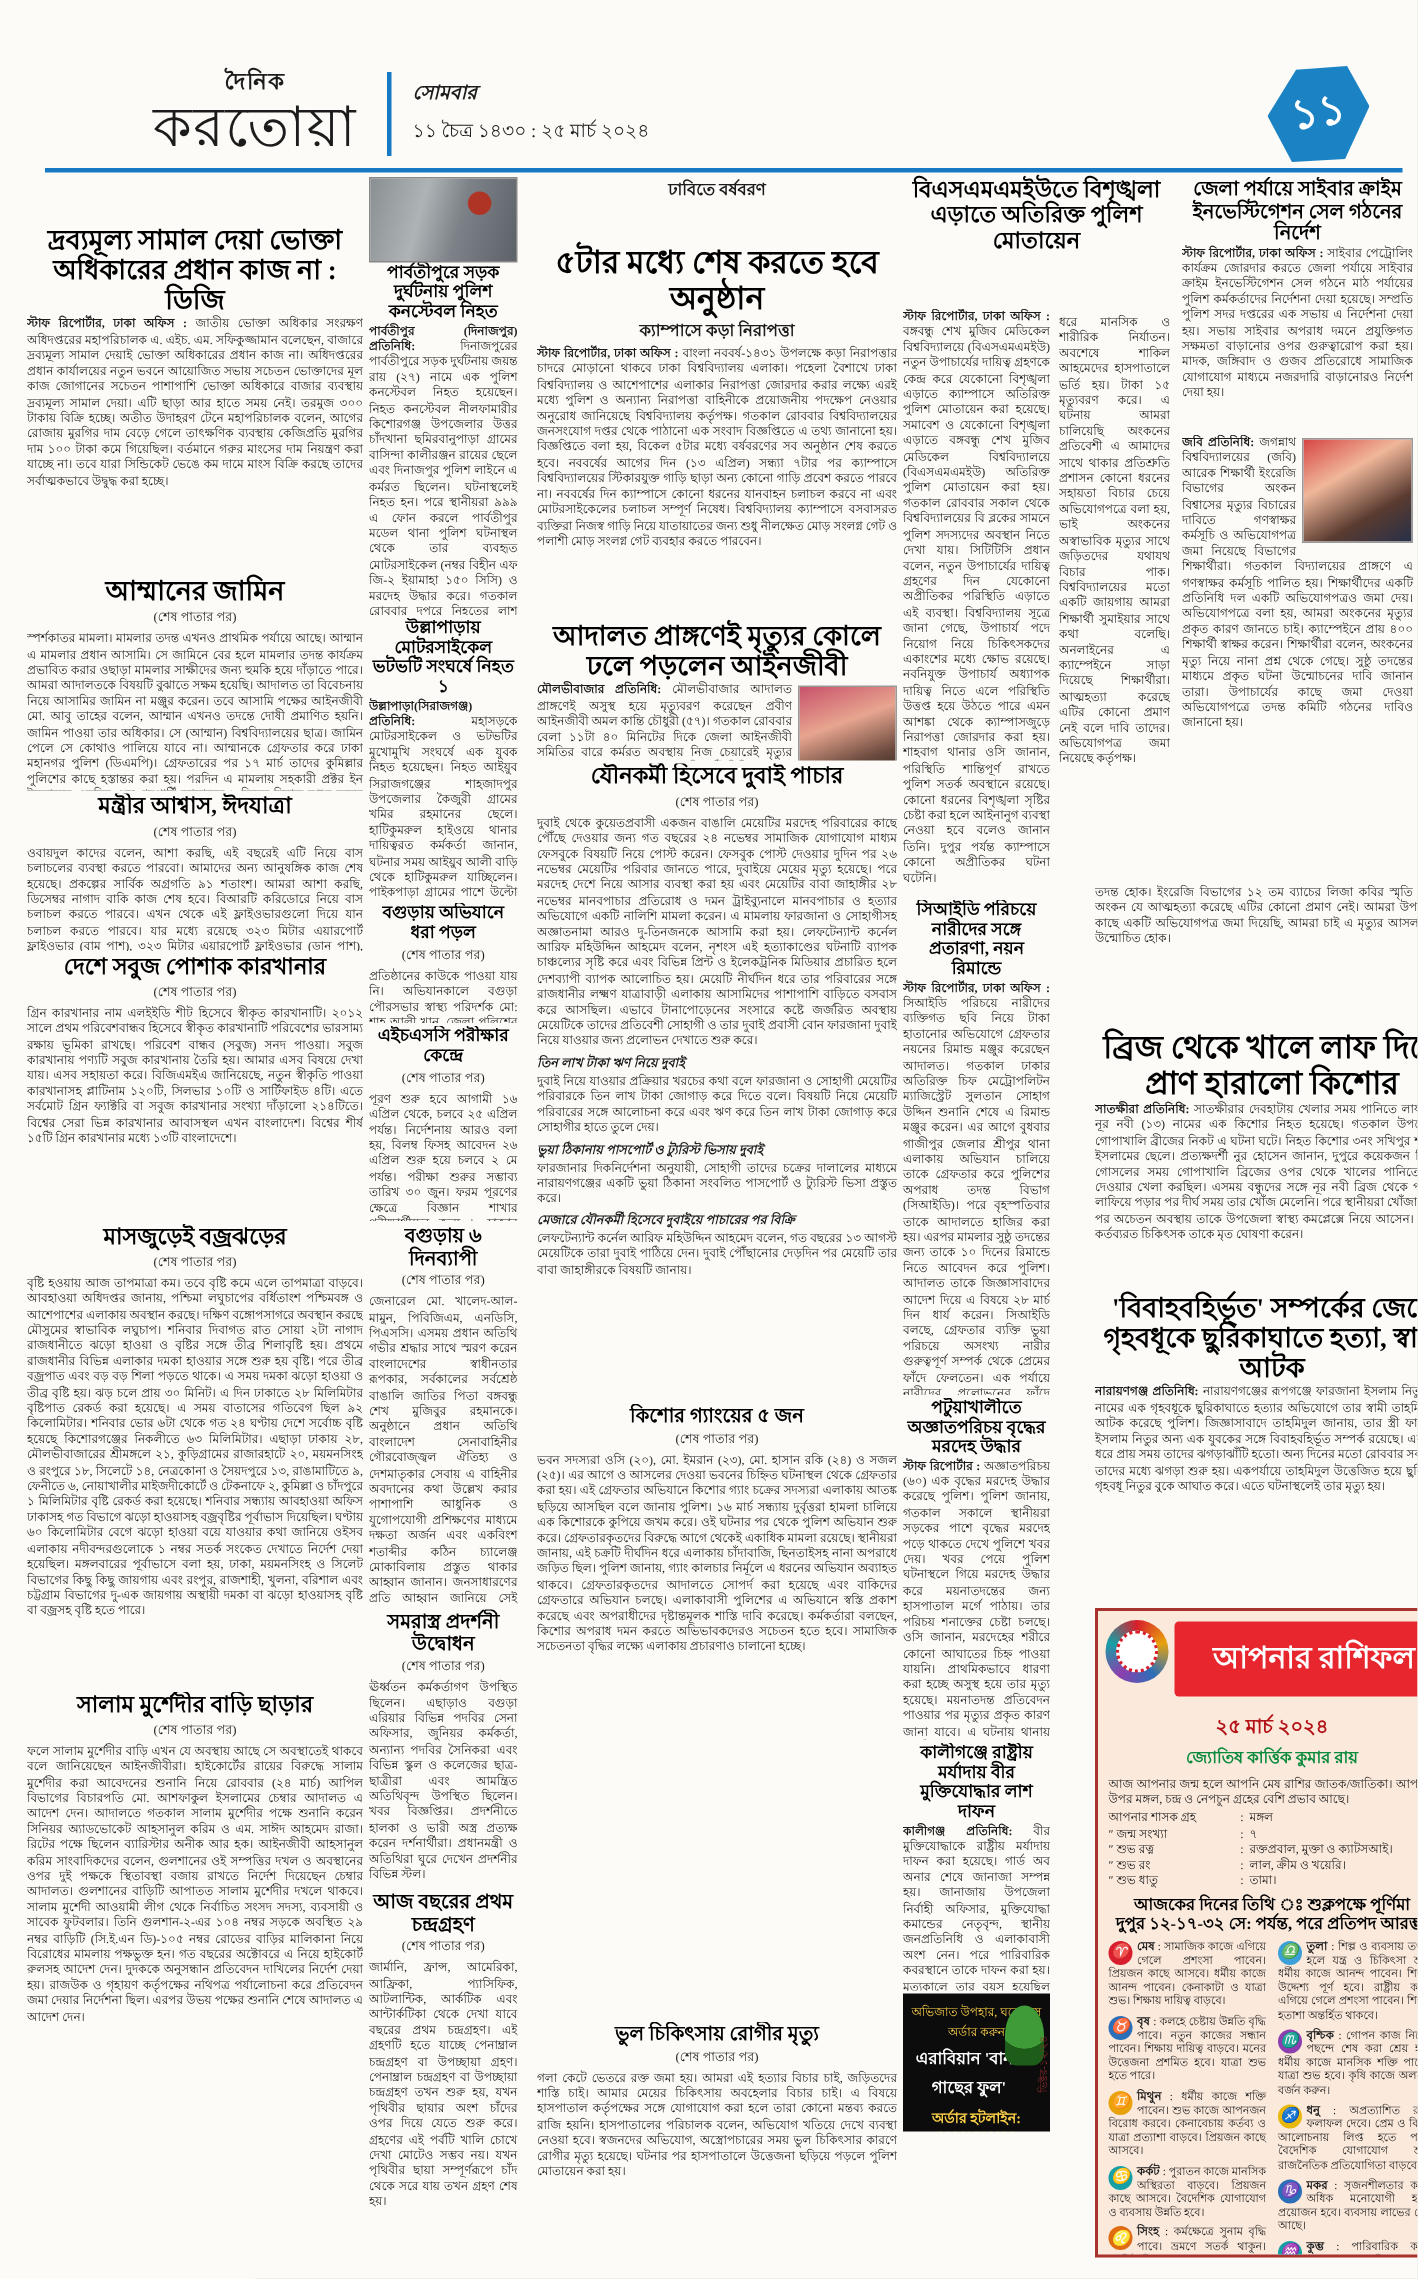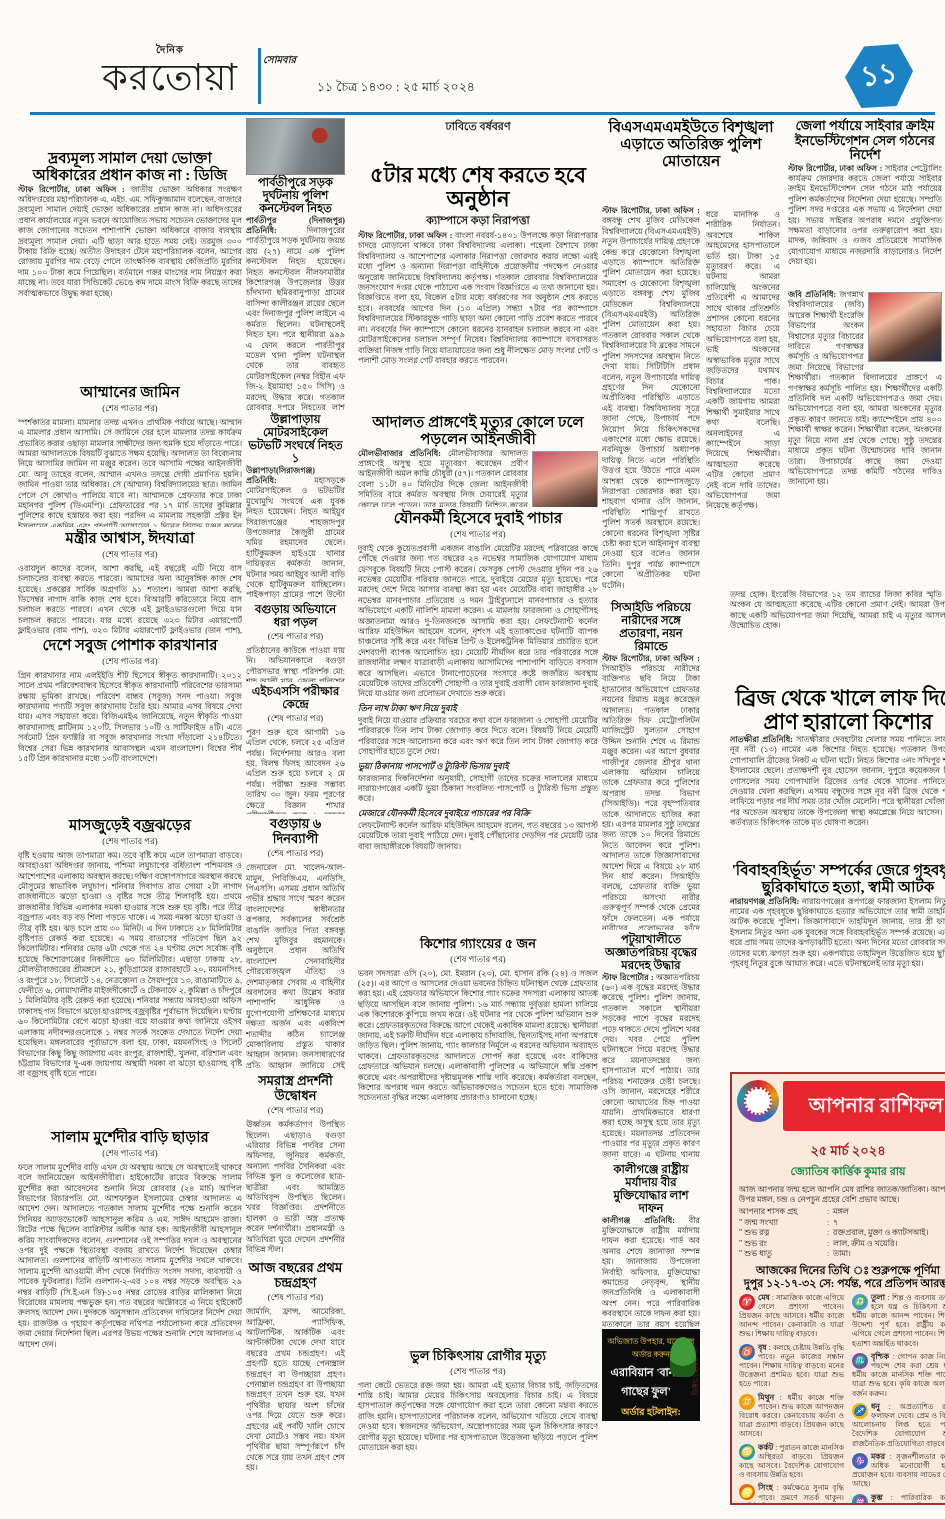--- a/index.html
+++ b/index.html
@@ -1,43 +1,43 @@
 <!DOCTYPE html>
 <html><head>
 <meta charset="utf-8">
 <style>
   html,body{margin:0;padding:0;background:#e9e7e1;}
   .page{position:relative;width:945px;height:1519px;margin:0 auto;background:#fcfbf7;
         font-family:"Liberation Serif","DejaVu Serif",serif;color:#1c1c1c;overflow:hidden;}
   
   .masthead{position:absolute;left:30px;top:42px;width:905px;height:70px;}
   .brand{position:absolute;left:65px;top:0;width:150px;text-align:center;}
-  .brand-top{font-size:10px;font-weight:bold;letter-spacing:1px;}
+  .brand-top{font-size:15px;font-weight:bold;letter-spacing:1px;}
   .brand-main{font-size:37px;font-weight:normal;line-height:38px;letter-spacing:1px;}
   .mh-divider{position:absolute;left:228px;top:6px;width:3px;height:56px;background:#1779c4;}
-  .mh-day{position:absolute;left:233px;top:10px;font-size:10px;font-weight:bold;font-style:italic;}
-  .mh-date{position:absolute;left:245px;top:36px;font-size:12.5px;margin-left:42px;}
+  .mh-day{position:absolute;left:245px;top:10px;font-size:13px;font-weight:bold;font-style:italic;}
+  .mh-date{position:absolute;left:245px;top:36px;font-size:12.5px;}
   .mh-rule{position:absolute;left:30px;top:112px;width:905px;height:3px;background:#1779c4;}
   .hexpage{position:absolute;left:845px;top:44px;width:68px;height:64px;background:#1b82c4;
            clip-path:polygon(28% 4%,78% 0%,100% 42%,76% 97%,24% 100%,0% 52%);
            display:flex;align-items:center;justify-content:center;}
   .hexpage span{color:#fff;font-size:28px;font-weight:bold;transform:rotate(-8deg);}
   
   .col{position:absolute;top:118px;}
   .colA{left:18px;width:224px;}
   .colB{left:246px;width:99px;}
   .colC{left:358px;width:240px;}
   .colD{left:602px;width:98px;top:206px;}
   .colD2{left:706px;width:74px;top:210px;height:378px;overflow:hidden;}
   .colE{left:788px;width:154px;}
   .colEw{left:730px;width:236px;top:590px;}
   .art{overflow:hidden;margin:0 0 2px 0;}
   .h{font-weight:bold;text-align:center;color:#000;margin:1px 0;line-height:1.12;}
   .h22{font-size:21px;margin-top:27px;}
-  .h18{font-size:15px;margin-top:32px;}
+  .h18{font-size:18px;margin-top:32px;}
   .h15{font-size:15px;}
   .h13{font-size:13px;}
   .h11{font-size:11.5px;}
   .kicker{font-size:11px;font-weight:bold;text-align:center;}
   .subhead{font-size:11px;font-weight:bold;text-align:center;}
   .cont{font-size:8.5px;text-align:center;margin:0 0 2px 0;}
   .body{font-size:8px;line-height:10.4px;text-align:justify;margin:0;}
   .body .dl{font-weight:bold;}
   .subh{font-size:8.5px;font-weight:bold;font-style:italic;margin:2px 0 0 0;}
   

